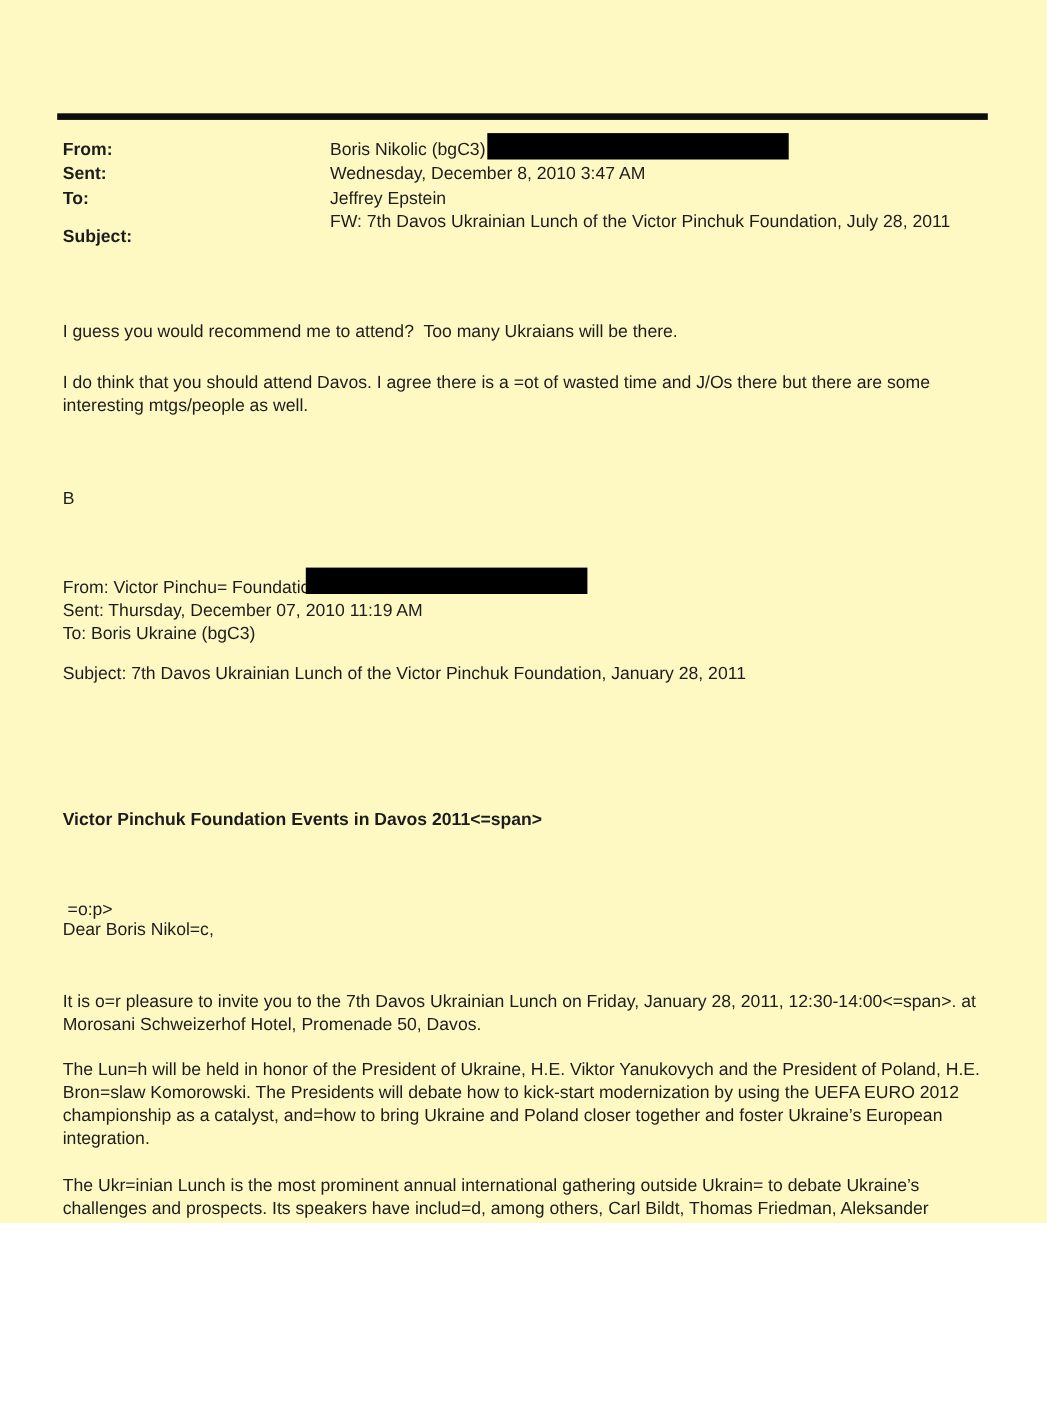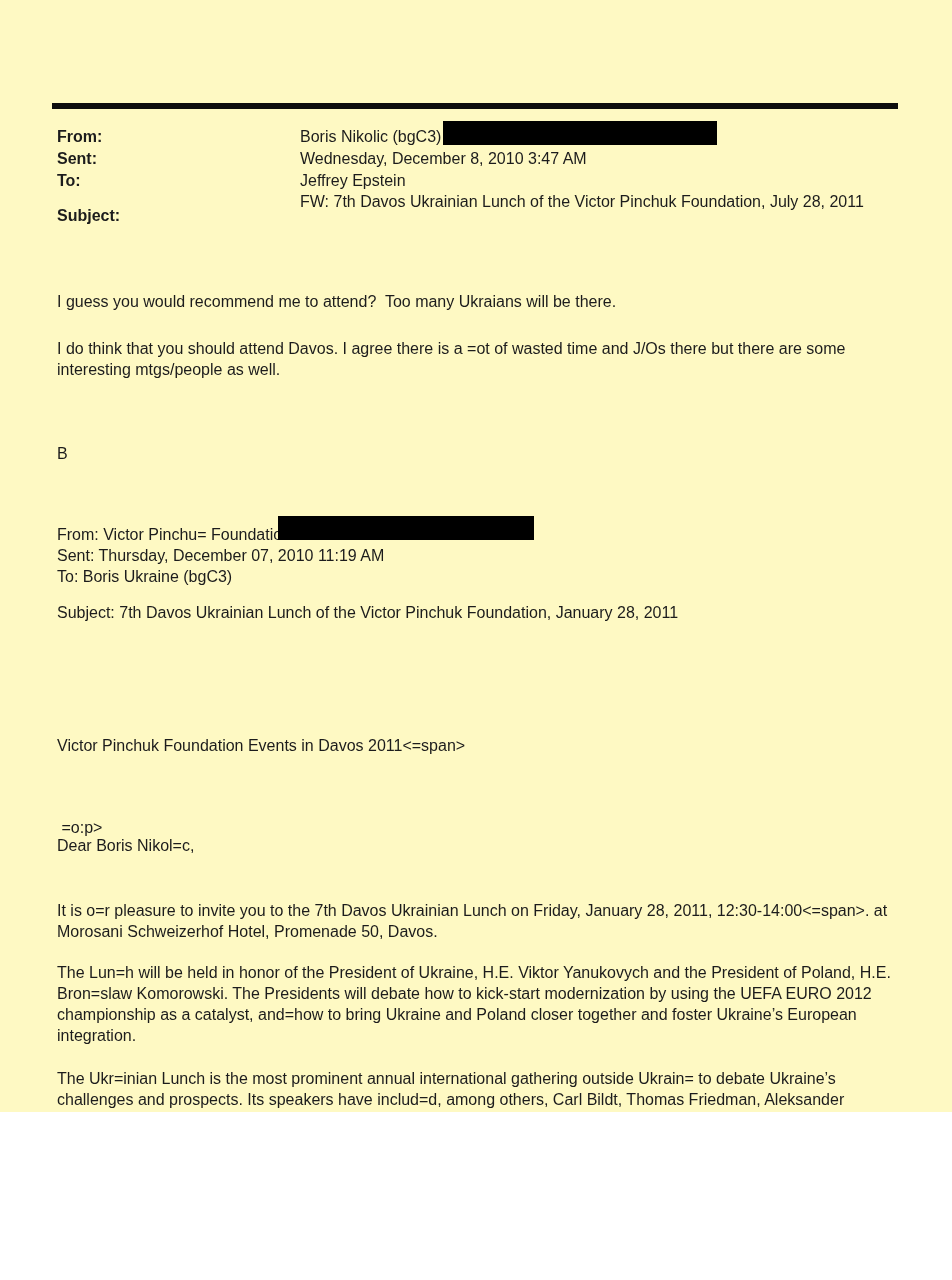--- a/index.html
+++ b/index.html
@@ -80,21 +80,21 @@
   <div class="txt body-block" style="top:291px;">I guess you would recommend me to attend?  Too many Ukraians will be there.</div>
   <div class="txt body-block" style="top:338px;">I do think that you should attend Davos. I agree there is a =ot of wasted time and J/Os there but there are some interesting mtgs/people as well.</div>
   <div class="txt body-block" style="top:443px;">B</div>
 
   <div class="txt body-block" style="top:524px;">From: Victor Pinchu= Foundation</div>
   <div class="redaction redaction-2"></div>
   <div class="txt body-block" style="top:545px;">Sent: Thursday, December 07, 2010 11:19 AM</div>
   <div class="txt body-block" style="top:566px;">To: Boris Ukraine (bgC3)</div>
   <div class="txt body-block" style="top:587px;margin-top:15px;">Subject: 7th Davos Ukrainian Lunch of the Victor Pinchuk Foundation, January 28, 2011</div>
 
-  <div class="txt body-block" style="top:735px;">Victor Pinchuk Foundation Events in Davos 2011&lt;=span&gt;</div>
+  <div class="txt body-block" style="top:735px;font-weight:bold;">Victor Pinchuk Foundation Events in Davos 2011&lt;=span&gt;</div>
   <div class="txt body-block" style="top:817px;"> =o:p&gt;</div>
   <div class="txt body-block" style="top:835px;">Dear Boris Nikol=c,</div>
   <div class="txt body-block" style="top:900px;">It is o=r pleasure to invite you to the 7th Davos Ukrainian Lunch on Friday, January 28, 2011, 12:30-14:00&lt;=span&gt;. at Morosani Schweizerhof Hotel, Promenade 50, Davos.</div>
   <div class="txt body-block" style="top:962px;">The Lun=h will be held in honor of the President of Ukraine, H.E. Viktor Yanukovych and the President of Poland, H.E. Bron=slaw Komorowski. The Presidents will debate how to kick-start modernization by using the UEFA EURO 2012 championship as a catalyst, and=how to bring Ukraine and Poland closer together and foster Ukraine’s European integration.</div>
   <div class="txt body-block" style="top:1068px;">The Ukr=inian Lunch is the most prominent annual international gathering outside Ukrain= to debate Ukraine’s challenges and prospects. Its speakers have includ=d, among others, Carl Bildt, Thomas Friedman, Aleksander Kwasniewski, Chris Patten, George Soros, and Viktor Yanukovych.</div>
 
   <div class="page-number">1</div>
   <div class="bates-1">EFTA_R1_00098962</div>
   <div class="bates-2">EFTA01780397</div>
 

